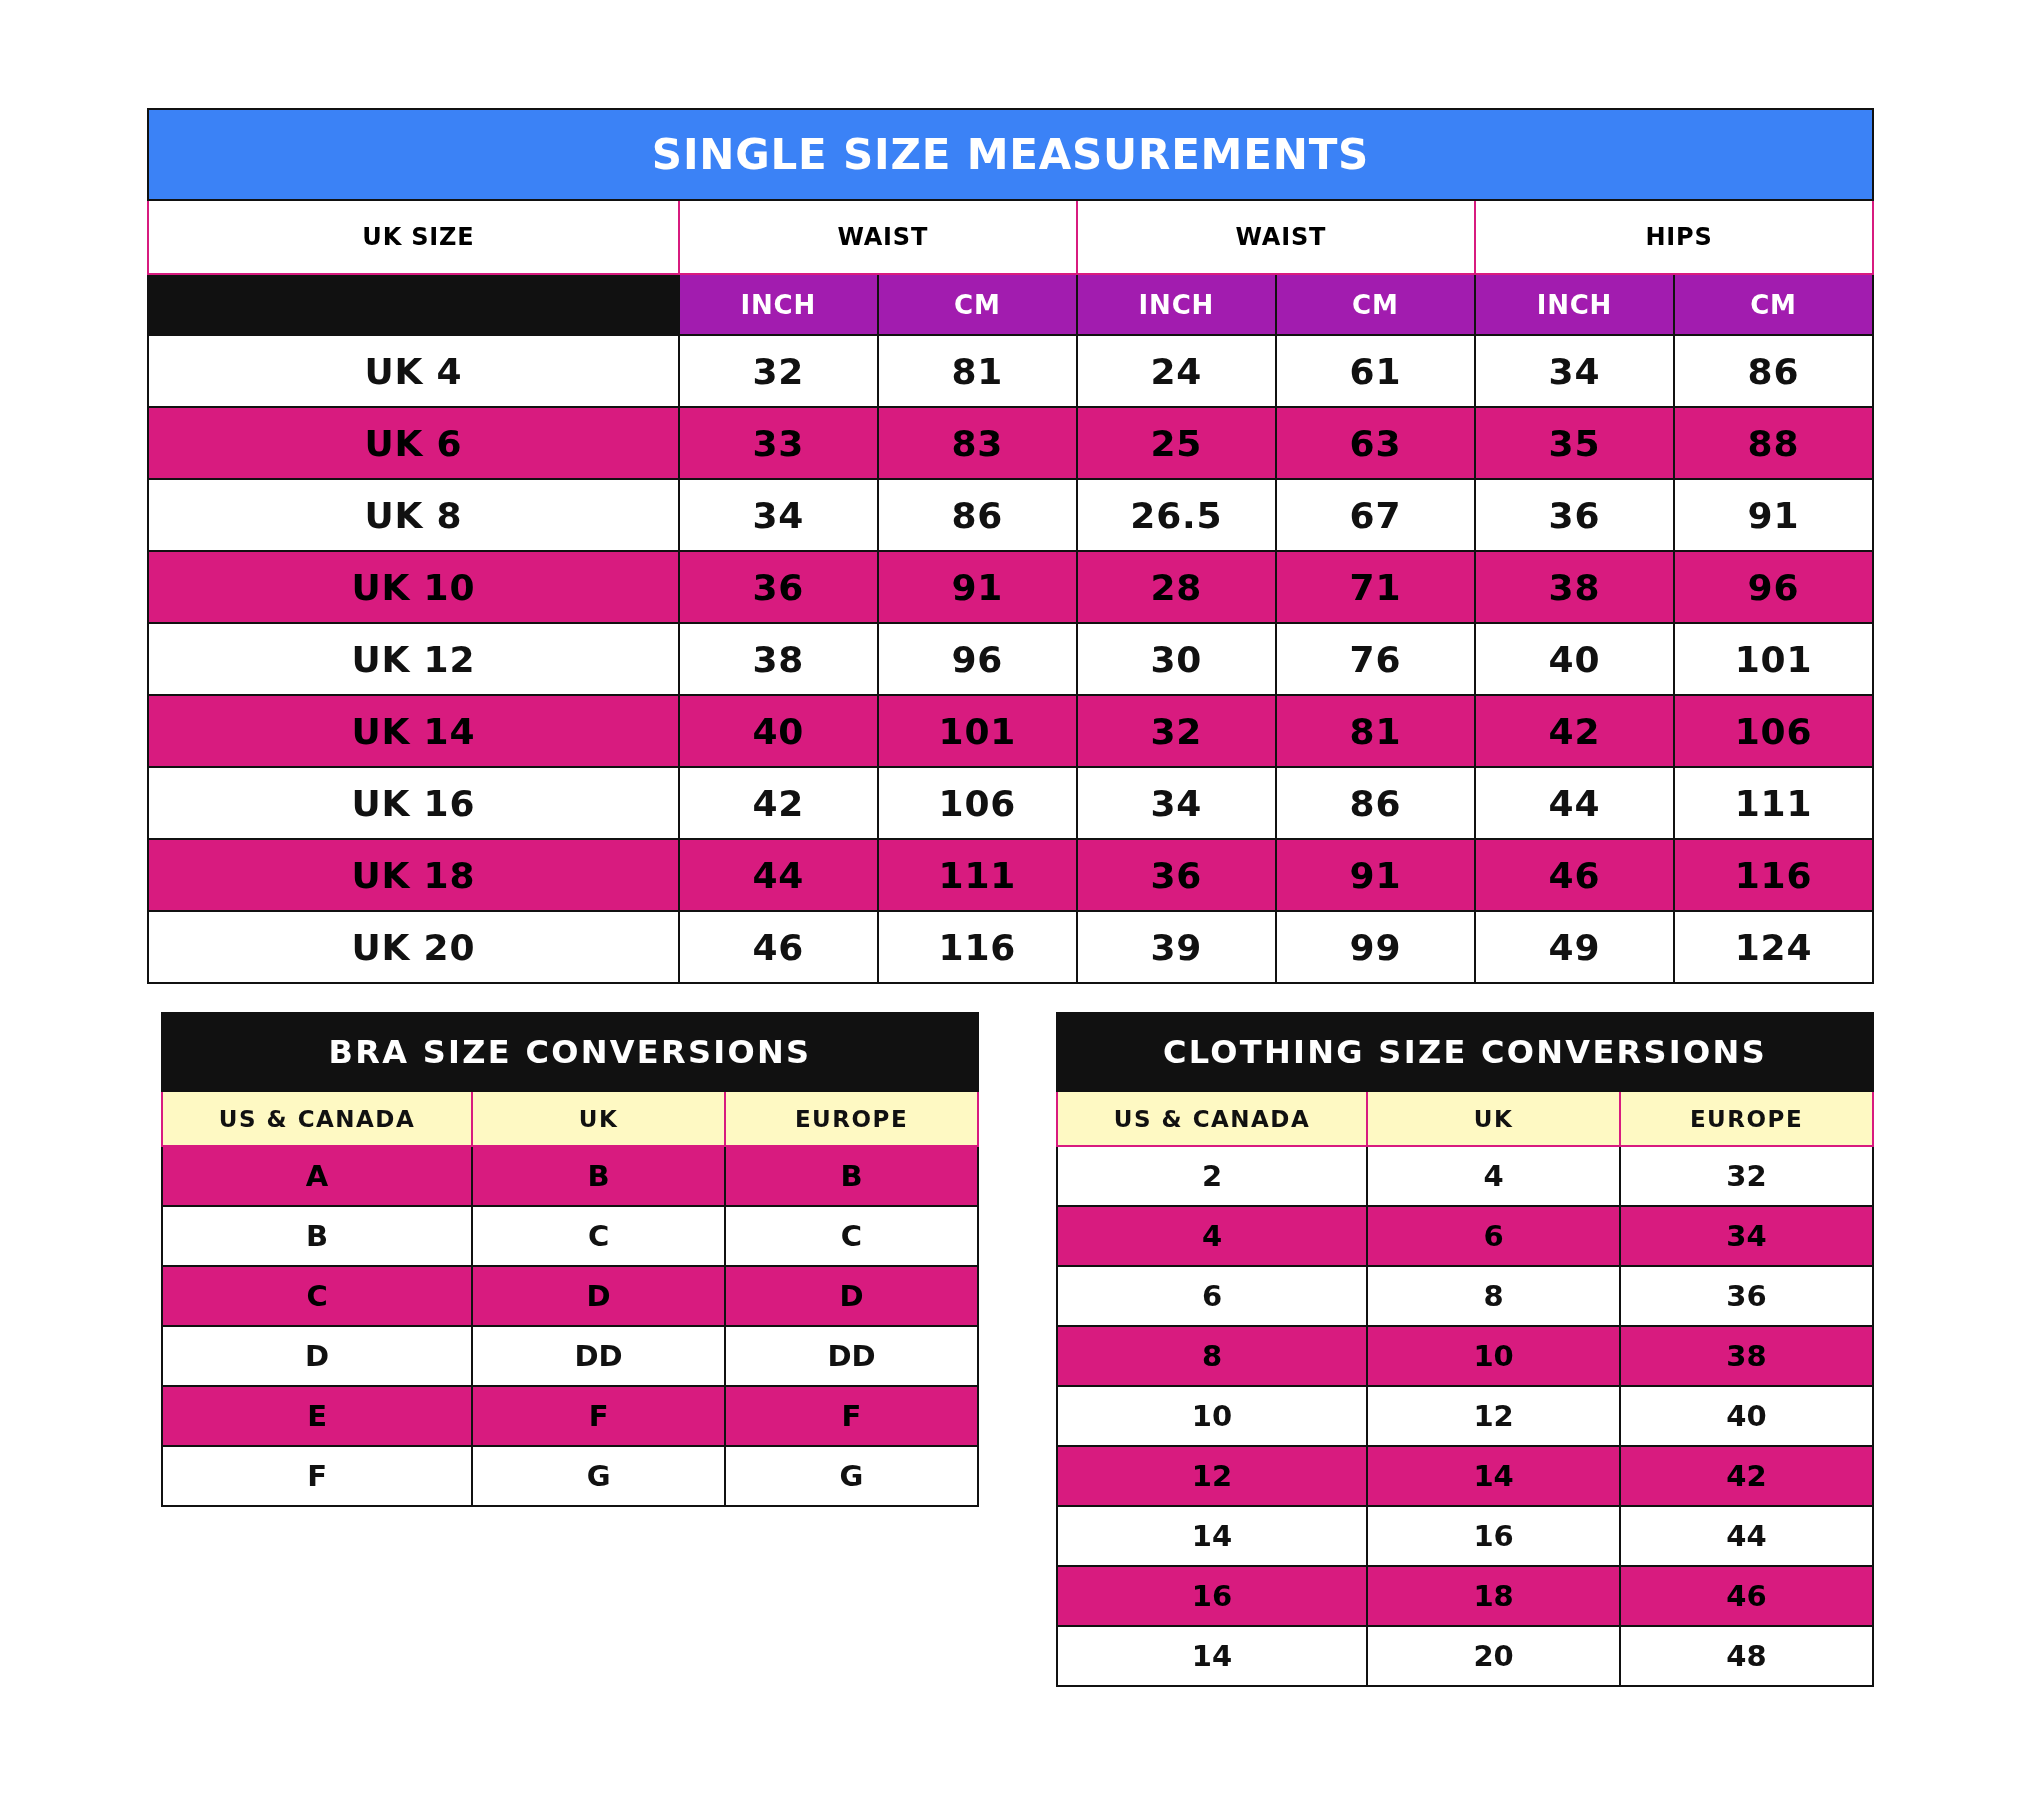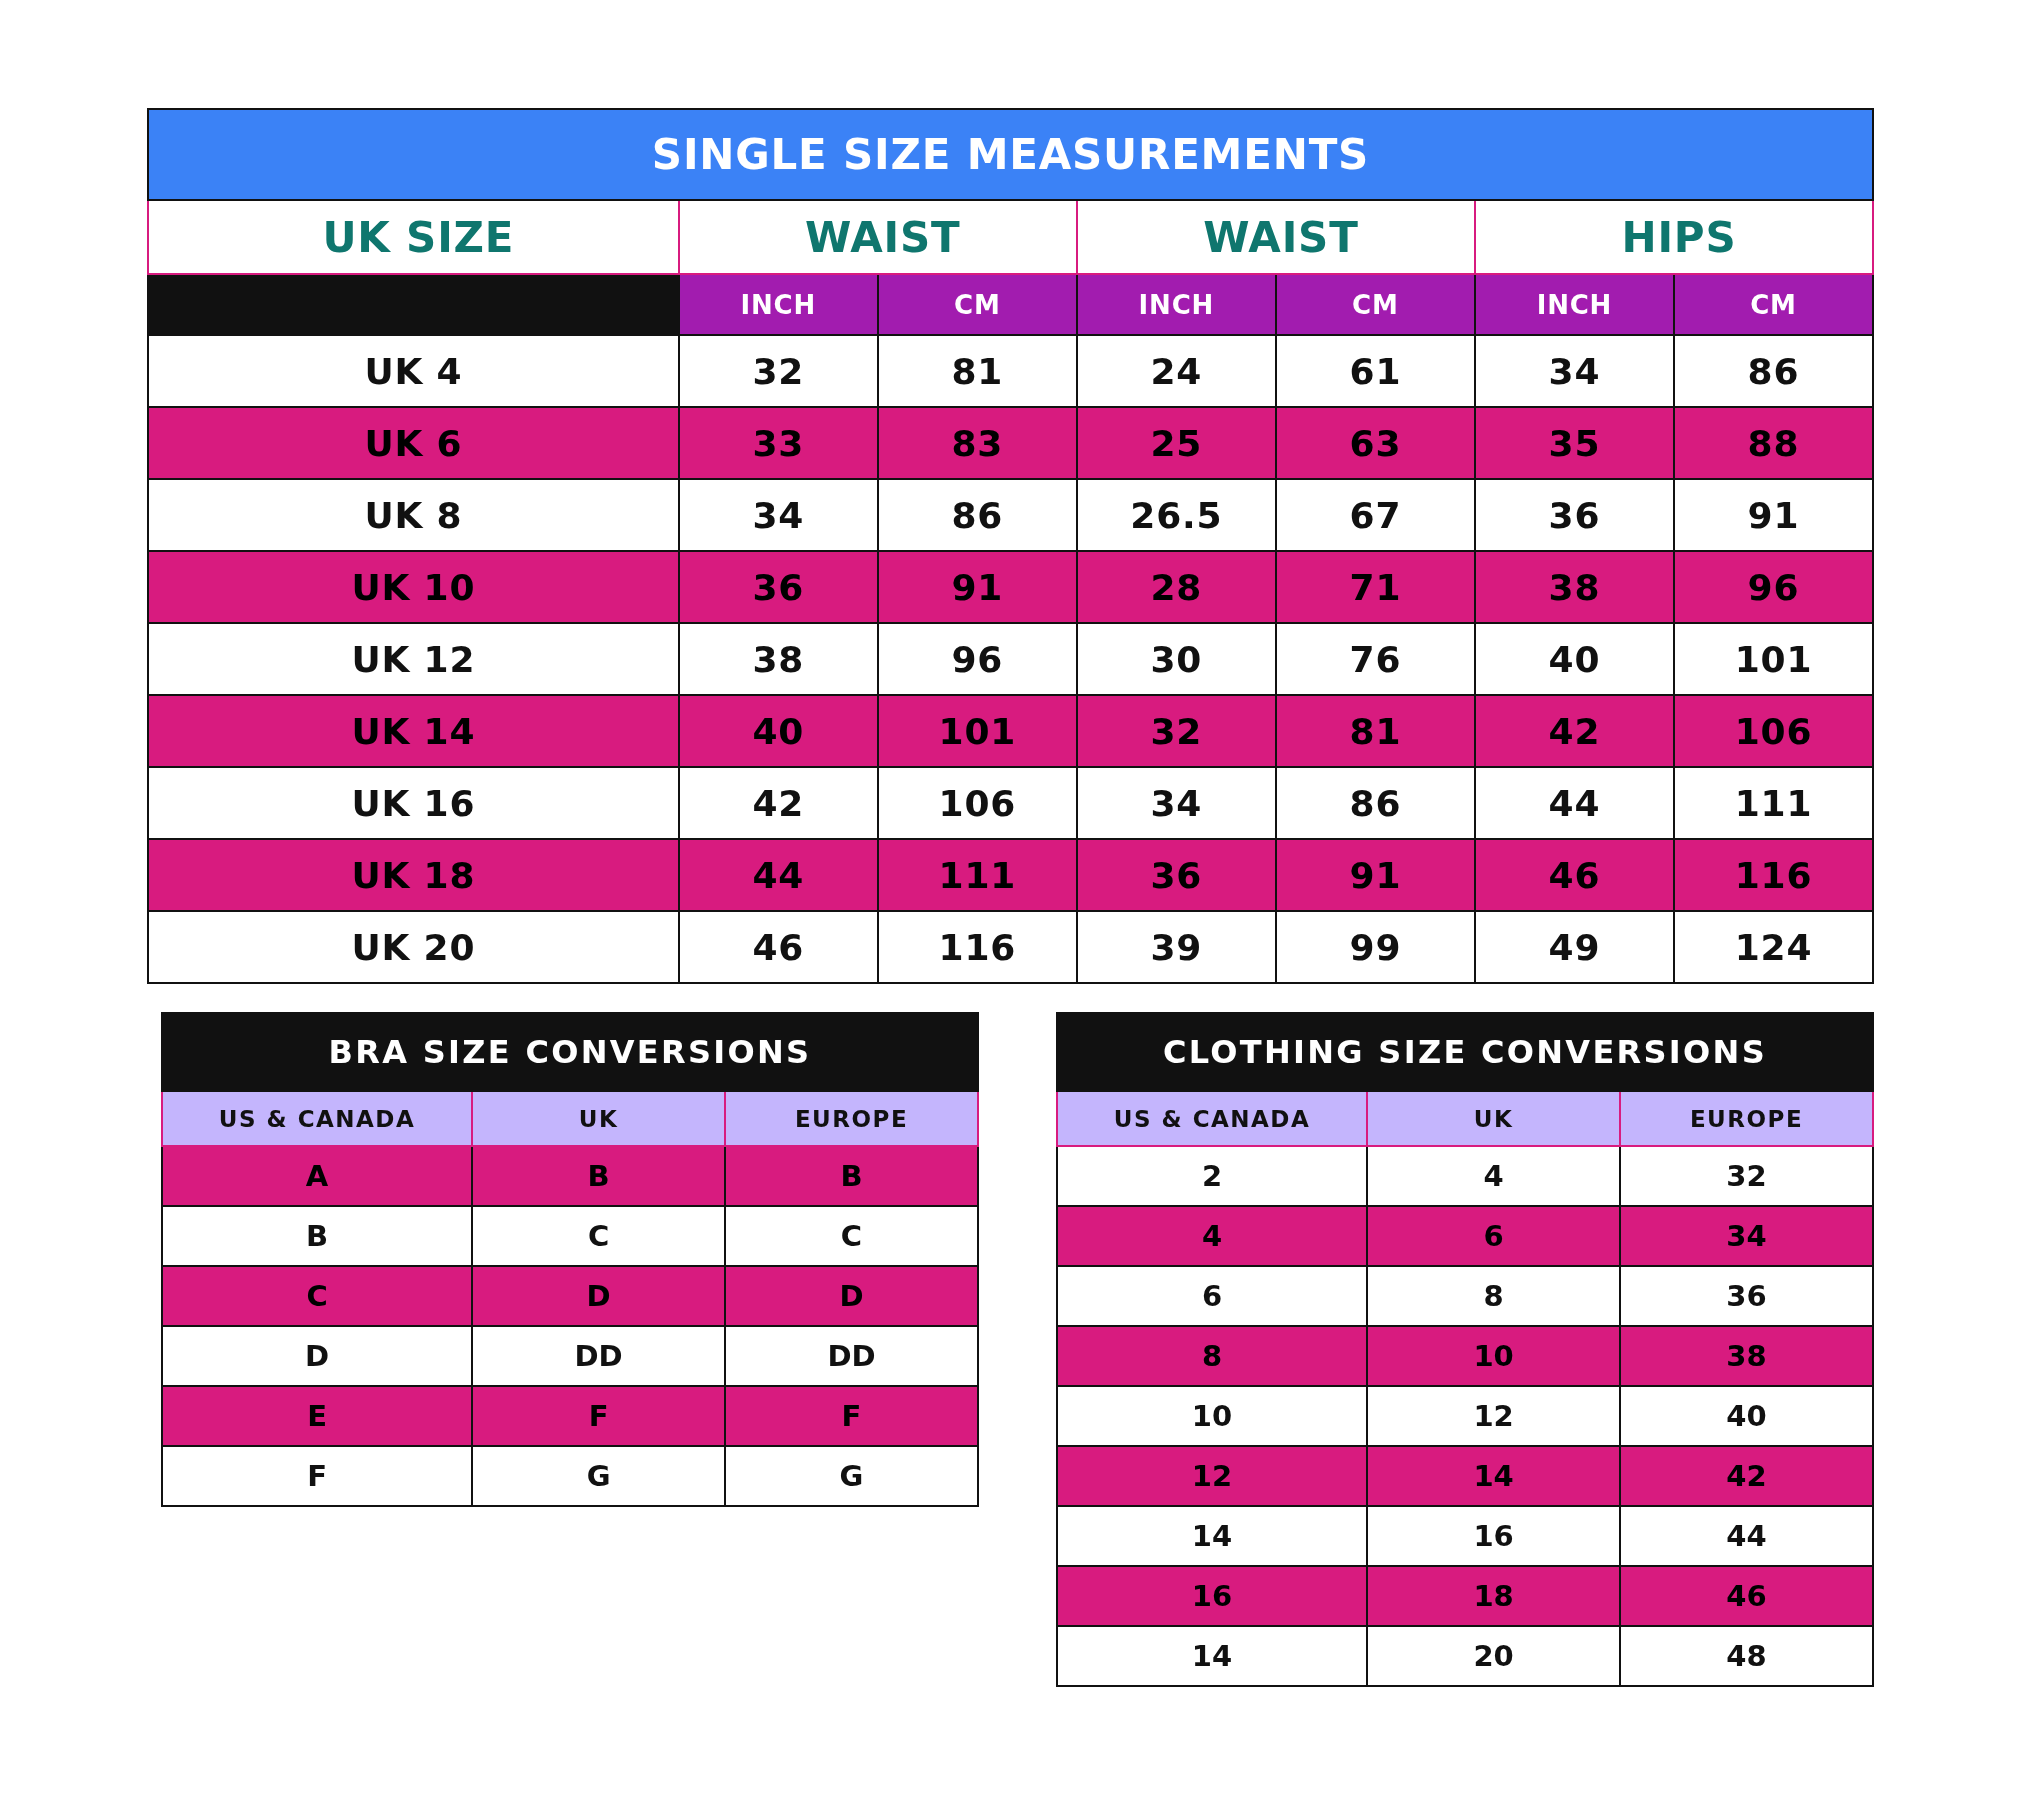--- a/index.html
+++ b/index.html
@@ -47,22 +47,22 @@
     color: #ffffff;
     font-size: 42px;
     height: 87px;
     letter-spacing: 3.1px;
     border: 2.3px solid #111111 !important;
   }
 
   
   .grouphead {
     background: #ffffff;
-    color: #0f766e;
-    font-size: 42px;
+    color: #000000;
+    font-size: 24px;
     height: 70px;
     border: 2.3px solid #d81b7f !important;
     letter-spacing: 2.3px;
     padding-left: 11px;
   }
 
   
   .unit {
     background: #a21caf;
     color: #ffffff;
@@ -109,21 +109,21 @@
   }
   .conv-banner {
     background: #111111;
     color: #ffffff;
     font-size: 32px;
     height: 74px;
     letter-spacing: 2.3px;
     border: 2.3px solid #111111 !important;
   }
   .conv-head {
-    background: #c4b5fd;
+    background: #fef9c3;
     color: #111111;
     font-size: 23px;
     height: 51px;
     letter-spacing: 1.5px;
     border: 2.3px solid #d81b7f !important;
     margin-left: 48px;
   }
   .conv-row td {
     font-size: 29px;
     height: 56px;

